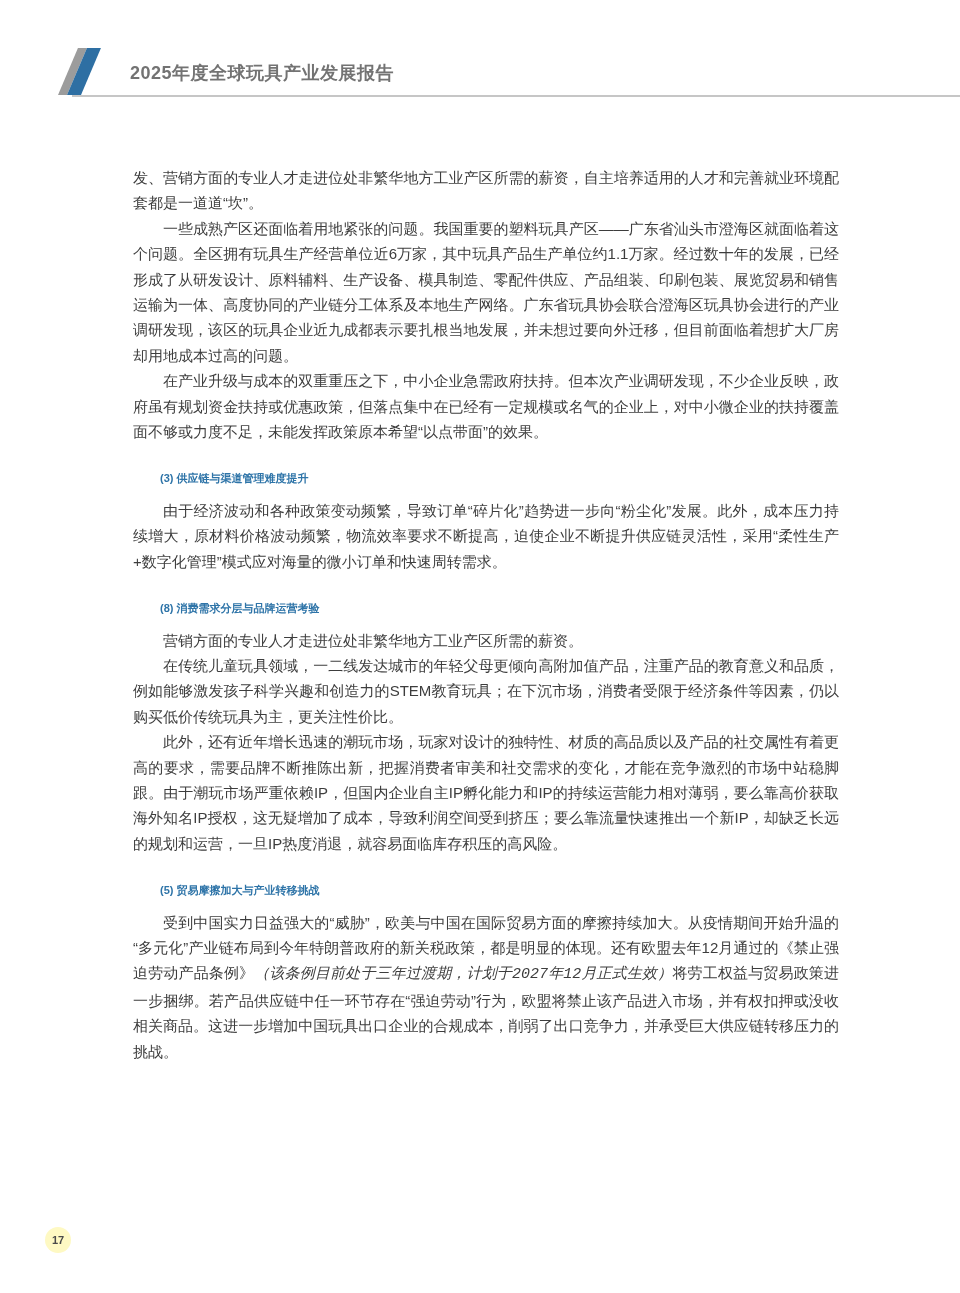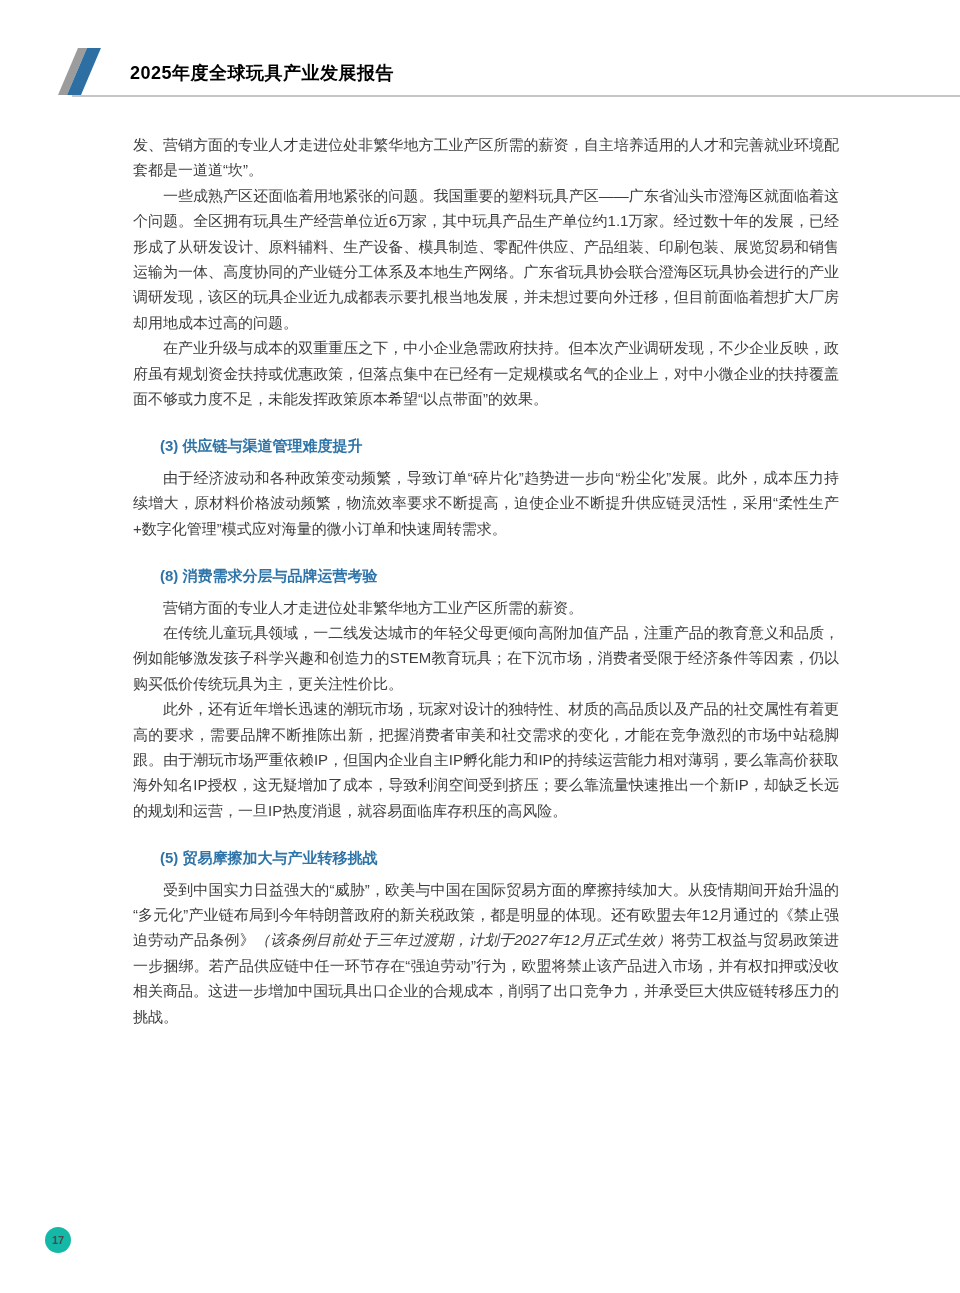--- a/index.html
+++ b/index.html
@@ -26,21 +26,21 @@
   .logo-gray { width: 9px; height: 100%; background: #9c9c9c; }
   .logo-blue { width: 14px; height: 100%; background: #2e6fa3; }
   .header-title {
     position: absolute;
     left: 130px;
     top: 59px;
     margin: 0;
     font-size: 18px;
     line-height: 28px;
     font-weight: bold;
-    color: #000000;
+    color: #737373;
     letter-spacing: 0.5px;
   }
   .header-rule {
     position: absolute;
     left: 72px;
     right: 0;
     top: 95px;
     height: 2px;
     background: #c6c6c6;
   }
@@ -50,43 +50,43 @@
     position: absolute;
     left: 133px;
     top: 132px;
     width: 706px;
     color: #3d3d3d;
     font-size: 15px;
     line-height: 25.4px;
     text-align: justify;
   }
   .para { margin: 0; text-indent: 2em; }
-  .para.no-indent { text-indent: 0; }
+  .para.no-indent { text-indent: 0; margin-top: 33px; }
   .section-heading {
     margin: 22px 0 6px 0;
     padding-left: 27px;
-    font-size: 15px;
+    font-size: 11px;
     line-height: 25.4px;
     font-weight: bold;
     color: #2e74a8;
   }
   .kai {
-    font-family: Liberation Sans, sans-serif;
+    font-family: Liberation Mono, monospace;
     font-style: italic;
   }
 
   
   .page-number {
     position: absolute;
     left: 45px;
     top: 1227px;
     width: 26px;
     height: 26px;
     border-radius: 50%;
-    background: #14b8a6;
+    background: #fef9c3;
     color: #4a4a4a;
     font-size: 11px;
     font-weight: bold;
     display: flex;
     align-items: center;
     justify-content: center;
   }
 </style>
 </head>
 <body>

